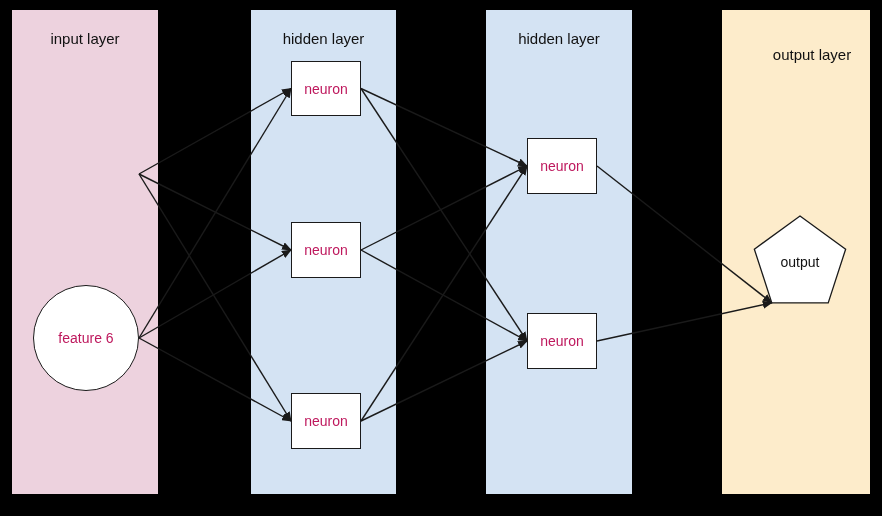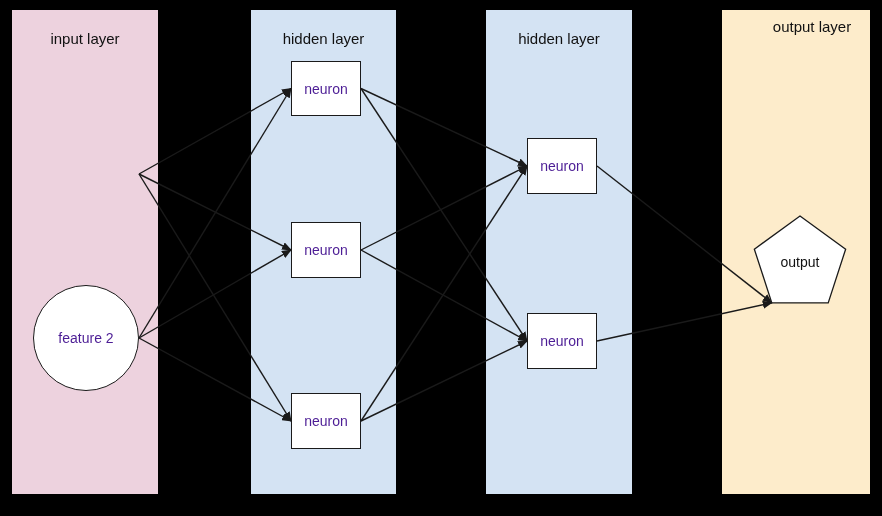--- a/index.html
+++ b/index.html
@@ -60,21 +60,21 @@
     position: absolute;
     background: #ffffff;
     border: 1.3px solid #1a1a1a;
     display: flex;
     align-items: center;
     justify-content: center;
     box-sizing: border-box;
   }
   .node-label {
     font-size: 14px;
-    color: #4c1d95;
+    color: #be185d;
     font-family: "Liberation Sans", sans-serif;
     white-space: nowrap;
   }
   .pentagon-wrap {
     position: absolute;
   }
   .pentagon-label {
     position: absolute;
     left: 0;
     right: 0;
@@ -93,21 +93,21 @@
   <div class="layer-panel" id="panel-0" style="left: 12px; top: 10px; width: 146px; height: 484px; background: rgb(237, 210, 222);">
     <div class="layer-title" style="top: 20px;">input layer</div>
   </div>
   <div class="layer-panel" id="panel-1" style="left: 251px; top: 10px; width: 145px; height: 484px; background: rgb(212, 227, 243);">
     <div class="layer-title" style="top: 20px;">hidden layer</div>
   </div>
   <div class="layer-panel" id="panel-2" style="left: 486px; top: 10px; width: 146px; height: 484px; background: rgb(212, 227, 243);">
     <div class="layer-title" style="top: 20px;">hidden layer</div>
   </div>
   <div class="layer-panel" id="panel-3" style="left: 722px; top: 10px; width: 148px; height: 484px; background: rgb(253, 236, 203);">
-    <div class="layer-title" style="top: 8px; margin-left: 32px;">output layer</div>
+    <div class="layer-title" style="top: 36px; margin-left: 32px;">output layer</div>
   </div>
 
   <svg id="edge-layer" viewBox="0 0 882 516">
       <defs>
         <marker id="ah" markerWidth="10" markerHeight="8" refX="9" refY="4" orient="auto" markerUnits="userSpaceOnUse">
           <path d="M0,0 L10,4 L0,8 z" fill="#1a1a1a"></path>
         </marker>
       </defs>
       <line x1="139" y1="174" x2="291" y2="88.5" stroke="#1a1a1a" stroke-width="1.4" marker-end="url(#ah)"></line>
       <line x1="139" y1="338" x2="291" y2="88.5" stroke="#1a1a1a" stroke-width="1.4" marker-end="url(#ah)"></line>
@@ -121,21 +121,21 @@
       <line x1="361" y1="88.5" x2="527" y2="341" stroke="#1a1a1a" stroke-width="1.4" marker-end="url(#ah)"></line>
       <line x1="361" y1="250" x2="527" y2="341" stroke="#1a1a1a" stroke-width="1.4" marker-end="url(#ah)"></line>
       <line x1="361" y1="421" x2="527" y2="341" stroke="#1a1a1a" stroke-width="1.4" marker-end="url(#ah)"></line>
       <line x1="597" y1="166" x2="771.7863078899613" y2="302.8328157299975" stroke="#1a1a1a" stroke-width="1.4" marker-end="url(#ah)"></line>
       <line x1="597" y1="341" x2="771.7863078899613" y2="302.8328157299975" stroke="#1a1a1a" stroke-width="1.4" marker-end="url(#ah)"></line>
     </svg>
 
   <div id="node-layer">
 
     <div class="node-circle" id="node-feature-2" style="left: 33px; top: 285px; width: 106px; height: 106px;">
-      <span class="node-label">feature 2</span>
+      <span class="node-label">feature 6</span>
     </div>
 
     <div class="node-box" id="node-h1-0" style="left: 291px; top: 61px; width: 70px; height: 55px;">
       <span class="node-label">neuron</span>
     </div>
     <div class="node-box" id="node-h1-1" style="left: 291px; top: 222px; width: 70px; height: 56px;">
       <span class="node-label">neuron</span>
     </div>
     <div class="node-box" id="node-h1-2" style="left: 291px; top: 393px; width: 70px; height: 56px;">
       <span class="node-label">neuron</span>

